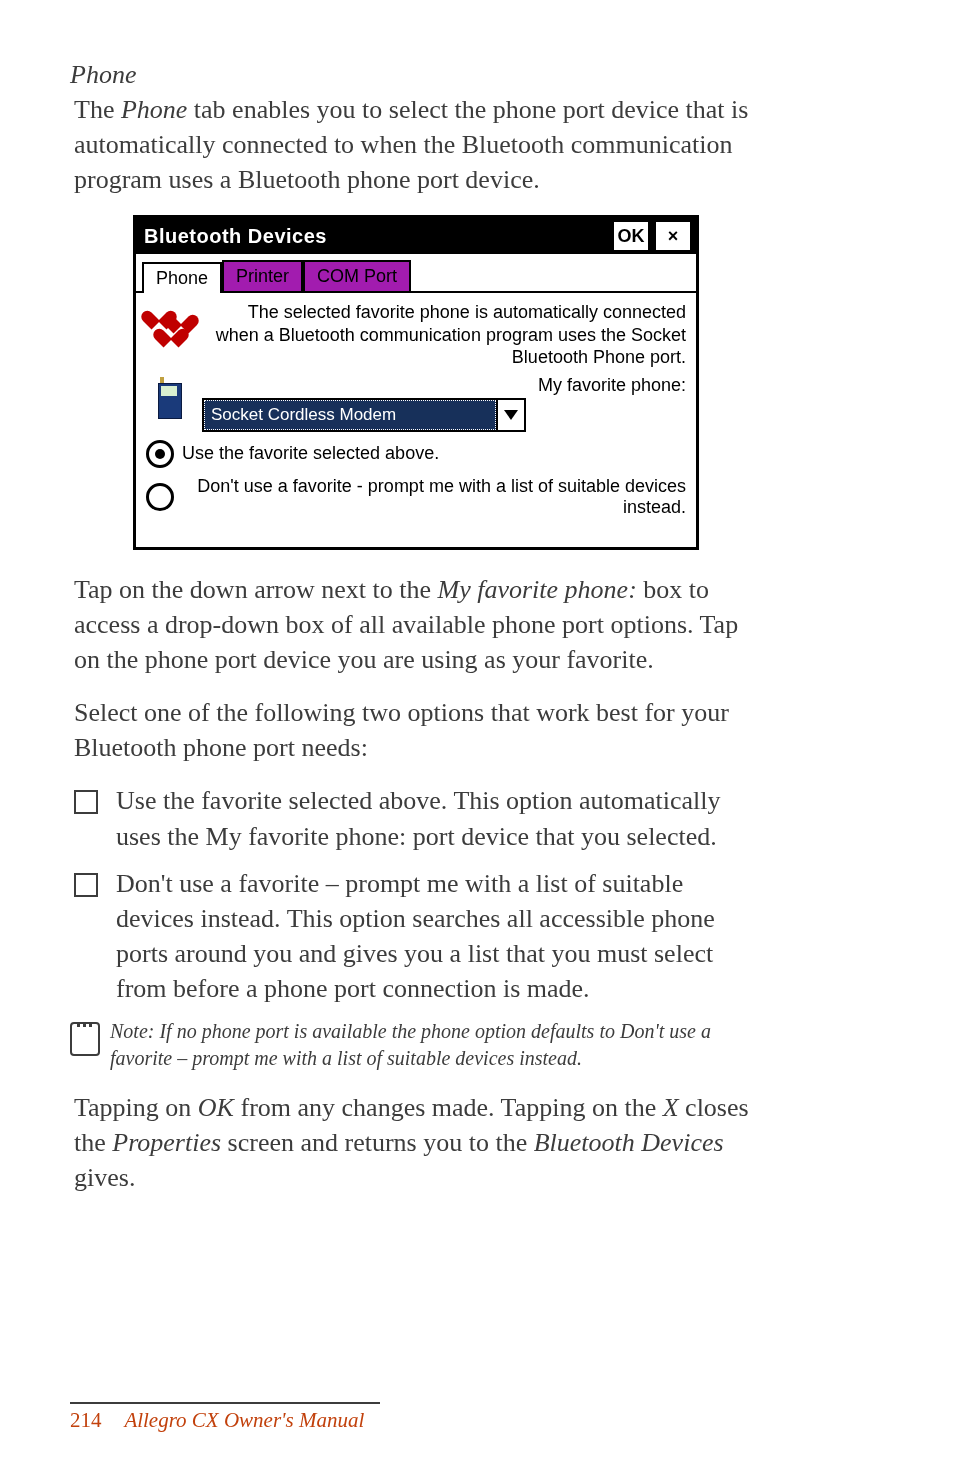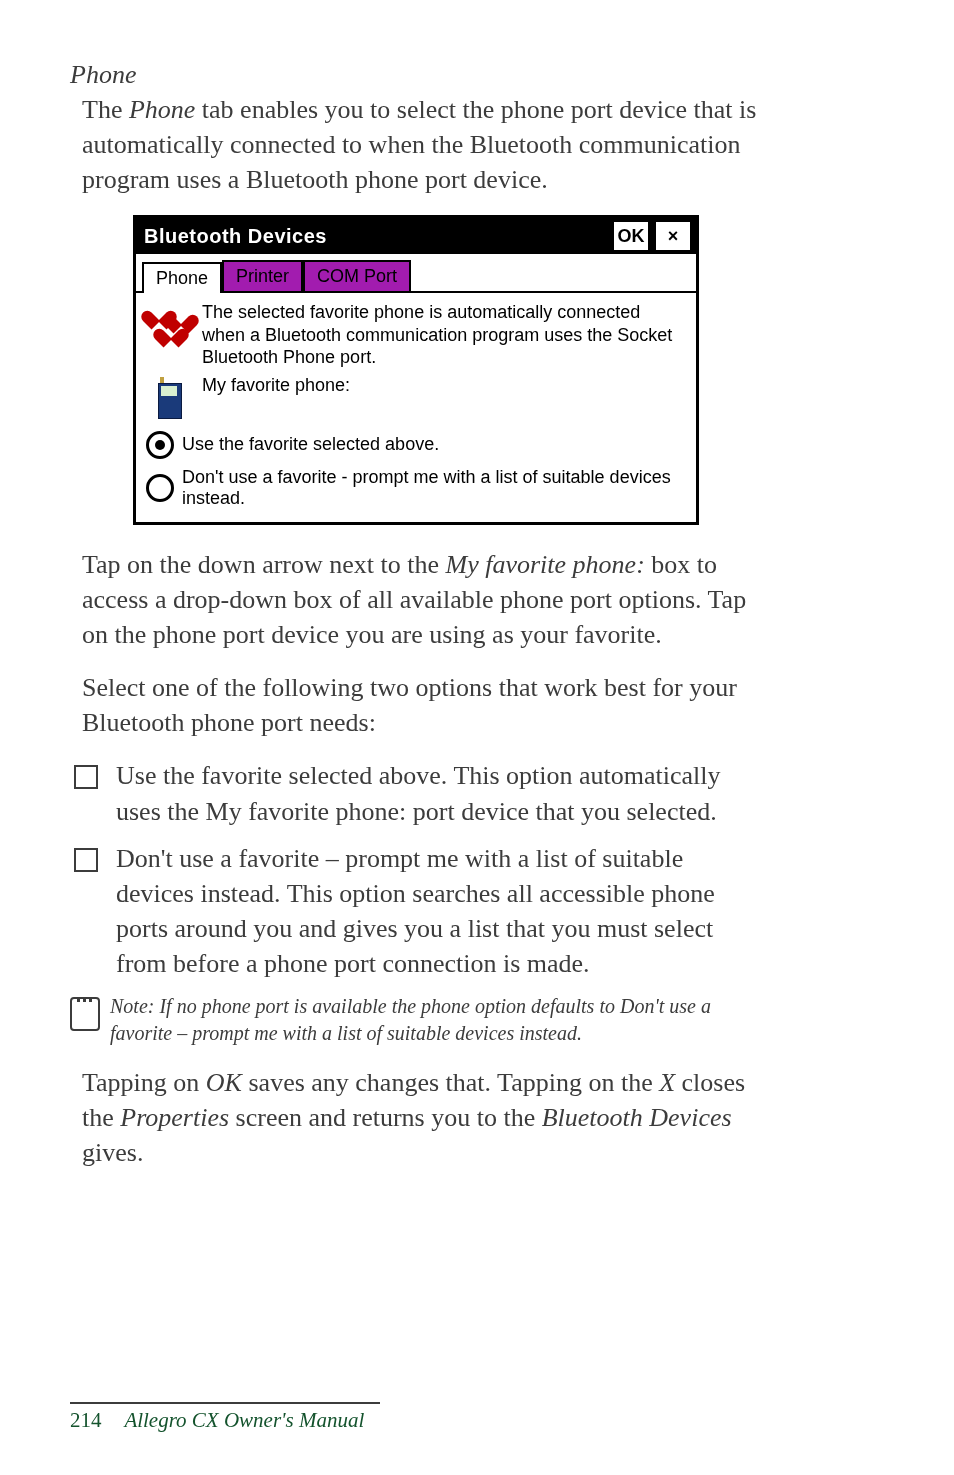--- a/index.html
+++ b/index.html
@@ -18,21 +18,21 @@
     position: relative;
   }
   .section-title {
     font-style: italic;
     font-size: 26px;
     margin: 0 0 2px 0;
   }
   .body-text {
     font-size: 26px;
     line-height: 1.35;
-    margin: 0 0 18px 12px;
+    margin: 0 0 18px 4px;
   }
   .body-text em { font-style: italic; }
   .dialog-wrap {
     display: flex;
     justify-content: center;
     margin: 6px 0 22px 0;
   }
   .dialog {
     width: 560px;
     border: 3px solid #000;
@@ -85,22 +85,23 @@
   }
   .tab.active {
     top: 2px;
     background: #fff;
     z-index: 2;
   }
   .tab.inactive {
     background: #a21caf;
   }
   .dialog-body {
-    padding: 6px 10px 12px 10px;
+    padding: 6px 10px 28px 10px;
     font-size: 18px;
+    text-align: right;
   }
   .row {
     display: flex;
     align-items: flex-start;
   }
   .icon-hearts {
     width: 46px;
     height: 42px;
     margin: 4px 8px 0 2px;
     flex: none;
@@ -261,21 +262,21 @@
     width: 3px; height: 5px;
     background: #3c3c3c;
     box-shadow: 6px 0 0 #3c3c3c, 12px 0 0 #3c3c3c;
   }
   .footer {
     position: absolute;
     left: 70px;
     bottom: 42px;
     font-size: 21px;
     font-style: italic;
-    color: #14532d;
+    color: #c2410c;
   }
   .footer-rule {
     border: none;
     border-top: 2px solid #3c3c3c;
     width: 310px;
     margin: 0 0 4px 0;
   }
   .footer .pn { font-style: normal; margin-right: 18px; }
 </style>
 </head>
@@ -312,20 +313,26 @@
         </div>
 
         <div class="row fav-row">
           <div class="icon-phone">
             <div class="phone-ant"></div>
             <div class="phone-body"></div>
             <div class="phone-screen"></div>
           </div>
           <div style="flex:1">
             <div class="fav-label">My favorite phone:</div>
+            <div class="combo">
+              <div class="combo-field">Socket Cordless Modem</div>
+              <div class="combo-btn">
+                  <div class="tri"></div>
+                </div>
+            </div>
           </div>
         </div>
 
         <div class="radio-row">
           <div class="radio selected"></div>
           <div class="radio-label">Use the favorite selected above.</div>
         </div>
         <div class="radio-row">
           <div class="radio"></div>
           <div class="radio-label">Don't use a favorite - prompt me with a list of suitable devices instead.</div>
@@ -350,21 +357,21 @@
       <span>Don't use a favorite – prompt me with a list of suitable devices instead. This option searches all accessible phone ports around you and gives you a list that you must select from before a phone port connection is made.</span>
     </li>
   </ul>
 
   <div class="note-row">
     <span class="note-box"></span>
     <span>Note: If no phone port is available the phone option defaults to Don't use a favorite – prompt me with a list of suitable devices instead.</span>
   </div>
 
   <p class="body-text">
-    <span>Tapping on </span><em>OK</em><span> saves any changes that. Tapping on the </span><em>X</em><span> closes the </span><em>Properties</em><span> screen and returns you to the </span><em>Bluetooth Devices</em><span> gives.</span>
+    <span>Tapping on </span><em>OK</em><span> from any changes made. Tapping on the </span><em>X</em><span> closes the </span><em>Properties</em><span> screen and returns you to the </span><em>Bluetooth Devices</em><span> gives.</span>
   </p>
 
   <div class="footer">
     <hr class="footer-rule">
     <span class="pn">214</span>
     <span>Allegro CX Owner's Manual</span>
   </div>
 
 </div>
 

